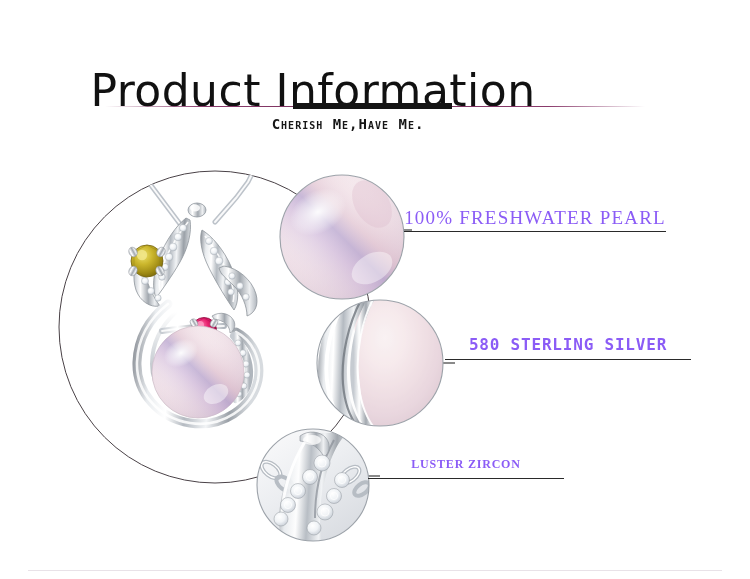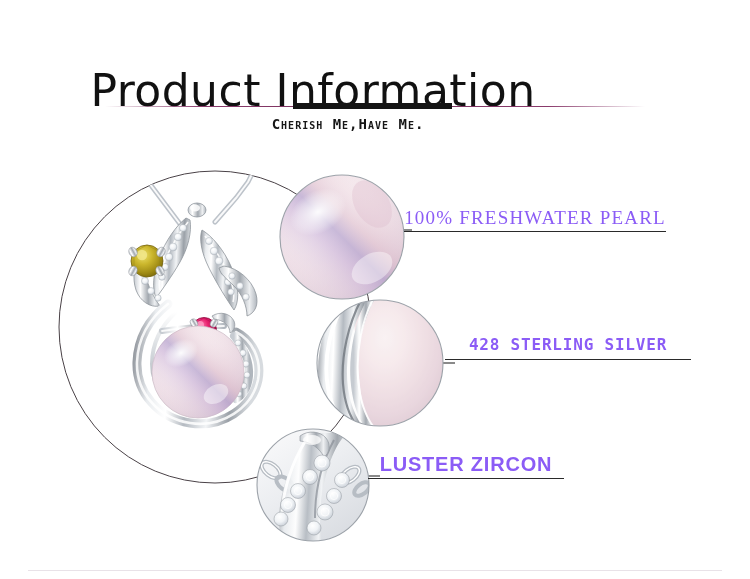--- a/index.html
+++ b/index.html
@@ -144,22 +144,22 @@
     line-height: 24px;
     padding-bottom: 2px;
   }
 
   #callout-zircon {
     left: 368px;
     top: 452px;
     width: 196px;
   }
   #callout-zircon .line-a {
-    font-family: Liberation Sans, sans-serif;
-    font-size: 20px;
+    font-family: Liberation Serif, serif;
+    font-size: 12px;
     font-weight: 700;
     letter-spacing: 0.8px;
     line-height: 24px;
     padding-bottom: 2px;
   }
 
   .bottom-border {
     position: absolute;
     left: 28px;
     top: 570px;
@@ -483,21 +483,21 @@
       </g>
     </svg>
   </div>
 
   <div class="callout" id="callout-pearl">
     <span class="line-text line-a">100% FRESHWATER PEARL</span>
     <div class="rule"></div>
   </div>
 
   <div class="callout" id="callout-silver">
-    <span class="line-text line-a">428 STERLING SILVER</span>
+    <span class="line-text line-a">580 STERLING SILVER</span>
     <div class="rule"></div>
   </div>
 
   <div class="callout" id="callout-zircon">
     <span class="line-text line-a">LUSTER ZIRCON</span>
     <div class="rule"></div>
   </div>
 
   <div class="bottom-border"></div>
 </div>

